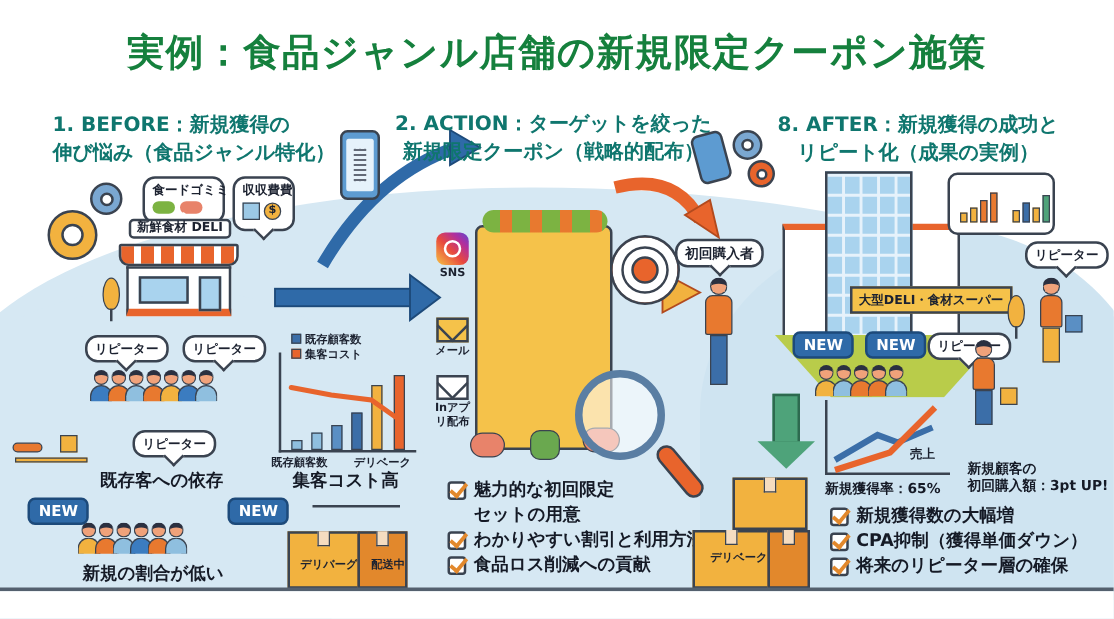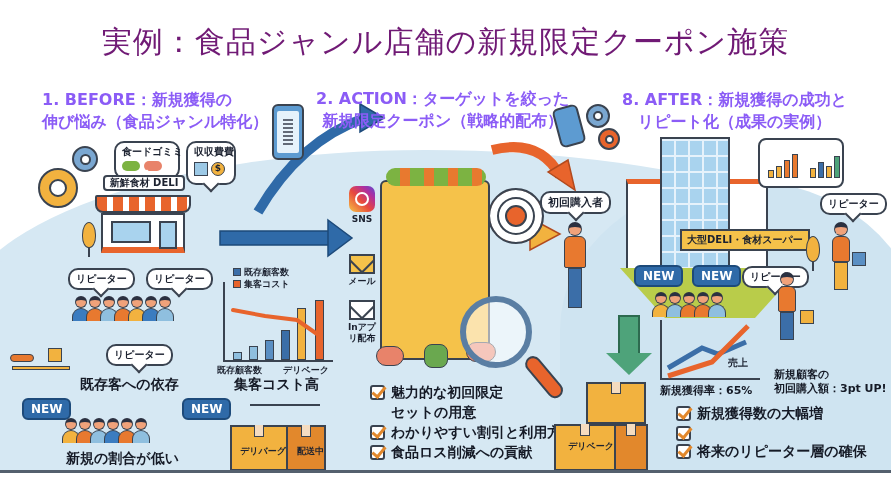--- a/index.html
+++ b/index.html
@@ -6,23 +6,23 @@
   html, body { width: 891px; height: 495px; overflow: hidden; background: #ffffff; }
   body { position: relative; font-family: "DejaVu Sans", "Liberation Sans", sans-serif; color: #1c2230; }
 
   .bg-blob { position: absolute; background: #d6e8f3; }
   .blob-main { left: -40px; top: 150px; width: 970px; height: 420px; border-radius: 48% 52% 0 0 / 40% 40% 0 0; }
   .blob-left { left: -80px; top: 230px; width: 420px; height: 300px; border-radius: 50%; }
   .blob-right { left: 560px; top: 180px; width: 360px; height: 300px; border-radius: 50% 50% 0 0; background: #cfe4f1; }
   .bottom-line { position: absolute; left: 0; top: 470px; width: 891px; height: 3px; background: #54606e; }
   .bottom-white { position: absolute; left: 0; top: 473px; width: 891px; height: 22px; background: #ffffff; }
 
-  .title { position: absolute; left: 0; top: 22px; width: 891px; text-align: center; font-size: 30px; font-weight: normal; color: #701a75; letter-spacing: 1px; }
-
-  .sec-head { position: absolute; font-size: 16px; font-weight: bold; line-height: 22px; color: #8b5cf6; }
+  .title { position: absolute; left: 0; top: 22px; width: 891px; text-align: center; font-size: 30px; font-weight: bold; color: #15803d; letter-spacing: 1px; }
+
+  .sec-head { position: absolute; font-size: 16px; font-weight: bold; line-height: 22px; color: #0f766e; }
   .sh-before { left: 42px; top: 89px; }
   .sh-action { left: 316px; top: 88px; text-align: center; }
   .sh-after { left: 622px; top: 89px; text-align: center; }
 
   .bubble { position: absolute; background: #fff; border: 2px solid #3a4350; border-radius: 10px; font-size: 10px; font-weight: bold; padding: 2px 6px; white-space: nowrap; color: #1c2230; }
   .bubble::after { content: ""; position: absolute; left: 50%; bottom: -7px; width: 10px; height: 10px; background: #fff; border-right: 2px solid #3a4350; border-bottom: 2px solid #3a4350; transform: translateX(-50%) rotate(45deg); }
   .new-bubble { position: absolute; background: #2f6aa8; color: #fff; font-size: 12px; font-weight: bold; padding: 2px 7px; border-radius: 6px; border: 2px solid #1d4a7a; }
 
   .store { position: absolute; left: 95px; top: 195px; width: 96px; height: 60px; }
   .store .sign { position: absolute; left: 8px; top: -20px; width: 82px; height: 16px; background: #fff; border: 2px solid #3a4350; border-radius: 4px; font-size: 10px; font-weight: bold; text-align: center; line-height: 12px; }
@@ -69,21 +69,21 @@
   .mail { width: 26px; height: 20px; margin: 0 auto 2px; background: #f5c24a; border: 2px solid #3a4350; position: relative; }
   .mail.white { background: #fff; }
   .mail::before { content: ""; position: absolute; left: 2px; top: -4px; width: 16px; height: 16px; border-right: 2px solid #3a4350; border-bottom: 2px solid #3a4350; transform: rotate(45deg); }
 
   .target { position: absolute; left: 488px; top: 188px; width: 56px; height: 56px; border-radius: 50%; border: 2px solid #3a4350; box-shadow: inset 0 0 0 7px #fff, inset 0 0 0 9px #3a4350, inset 0 0 0 15px #fff, inset 0 0 0 17px #3a4350; background: #e8642c; }
 
   .magnifier { position: absolute; left: 460px; top: 296px; width: 72px; height: 72px; border-radius: 50%; border: 6px solid #5a7ea3; background: rgba(255,255,255,0.55); }
   .magnifier-handle { position: absolute; left: 520px; top: 358px; width: 16px; height: 50px; background: #e8642c; border: 2px solid #3a4350; border-radius: 8px; transform: rotate(-40deg); transform-origin: top center; }
 
   .checklist { position: absolute; font-size: 14px; font-weight: bold; line-height: 20px; color: #151a26; }
-  .check-item { display: flex; align-items: flex-start; white-space: nowrap; margin-left: 12px; }
+  .check-item { display: flex; align-items: flex-start; white-space: nowrap; }
   .check-box { display: inline-block; width: 15px; height: 15px; border: 2px solid #3a4350; border-radius: 3px; margin-right: 6px; margin-top: 3px; position: relative; background: #fff; flex: none; }
   .check-box::after { content: ""; position: absolute; left: 3px; top: -3px; width: 5px; height: 11px; border-right: 3px solid #e2882c; border-bottom: 3px solid #e2882c; transform: rotate(40deg); }
 
   .building { position: absolute; left: 626px; top: 137px; width: 150px; height: 140px; }
   .tower { position: absolute; left: 34px; top: 0; width: 70px; height: 135px; background: #a9d3ee; border: 2px solid #3a4350; background-image: linear-gradient(90deg, rgba(255,255,255,0.0) 0 12px, #e6f2fb 12px 14px), linear-gradient(0deg, rgba(255,255,255,0.0) 0 14px, #e6f2fb 14px 16px); background-size: 14px 16px; }
   .wing { position: absolute; top: 42px; width: 42px; height: 92px; background: #fff; border: 2px solid #3a4350; border-top: 5px solid #e8642c; }
   .store-sign { position: absolute; left: 680px; top: 210px; background: #f5c24a; border: 2px solid #3a4350; font-size: 10px; font-weight: bold; padding: 2px 5px; white-space: nowrap; margin-top: 19px; }
   .funnel { position: absolute; left: 620px; top: 268px; width: 180px; height: 50px; background: #b9cc4a; clip-path: polygon(0 0, 100% 0, 75% 100%, 25% 100%); }
 
   .mini-chart { position: absolute; left: 758px; top: 138px; width: 86px; height: 50px; background: #fff; border: 2px solid #3a4350; border-radius: 8px; }
@@ -417,20 +417,21 @@
   <div class="tape"></div>
 </div>
 
 <div class="checklist" style="left:664px;top:403px;">
   <div class="check-item">
       <span class="check-box"></span>
       <span>新規獲得数の大幅増</span>
     </div>
   <div class="check-item">
       <span class="check-box"></span>
+      <span>CPA抑制（獲得単価ダウン）</span>
     </div>
   <div class="check-item">
       <span class="check-box"></span>
       <span>将来のリピーター層の確保</span>
     </div>
 </div>
 
 <div class="bottom-line"></div>
 <div class="bottom-white"></div>
 

